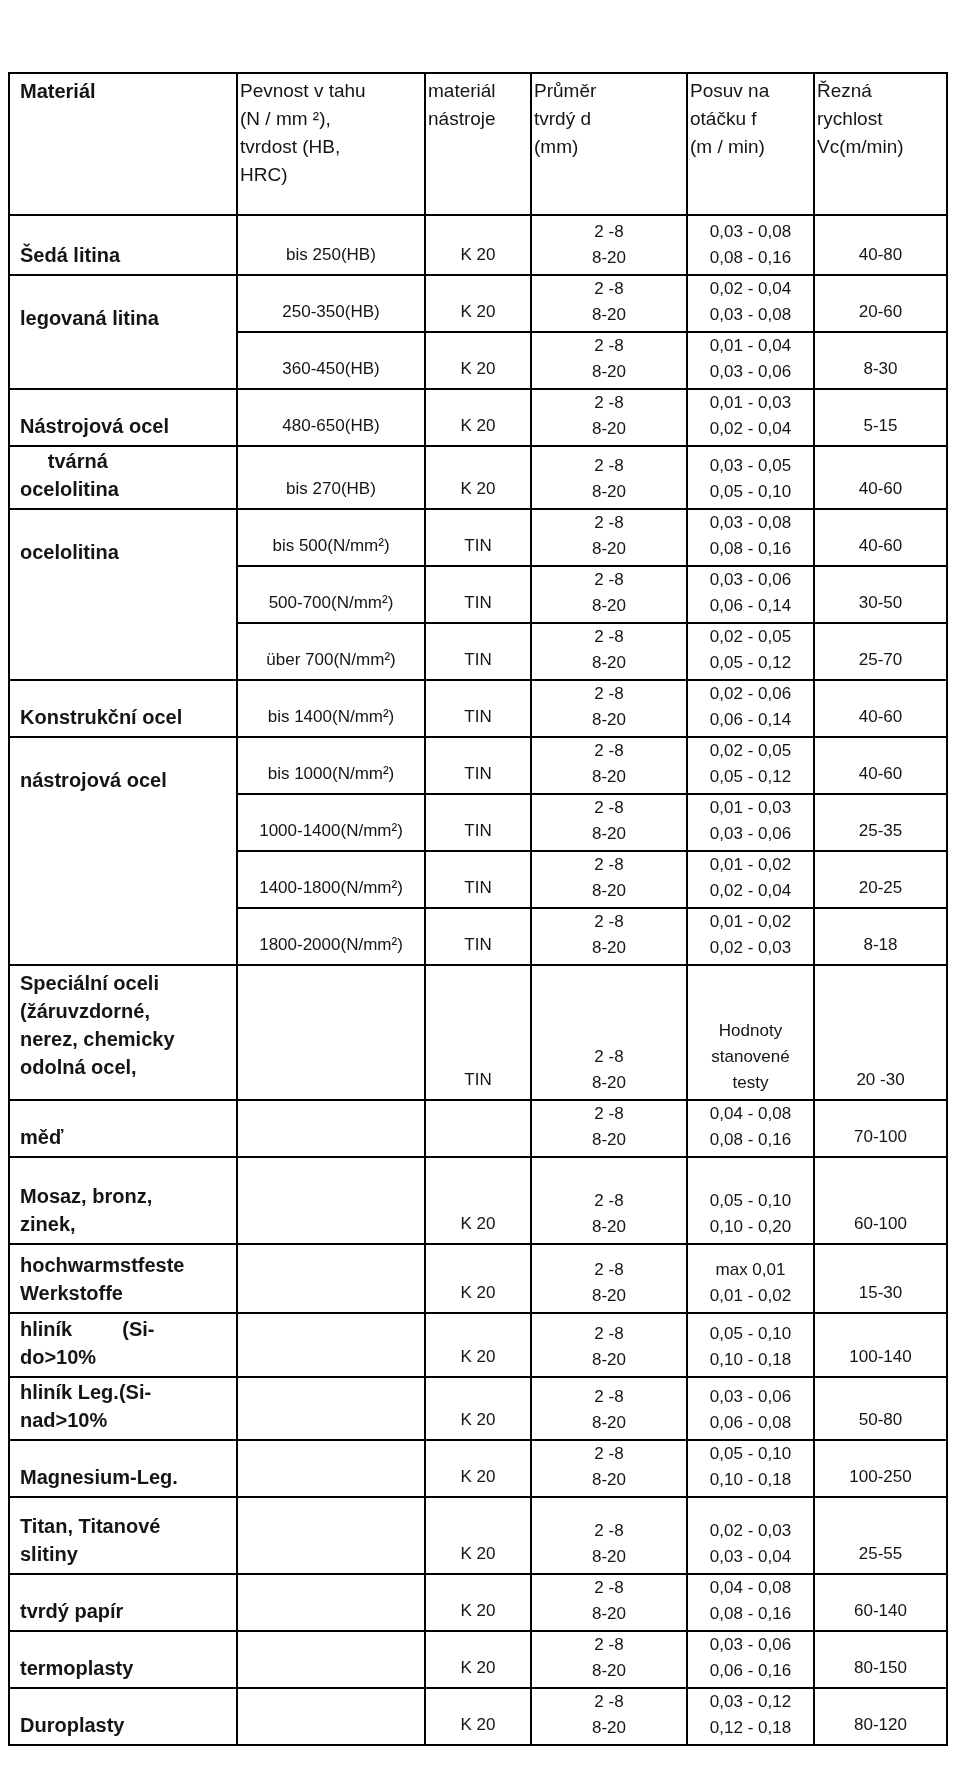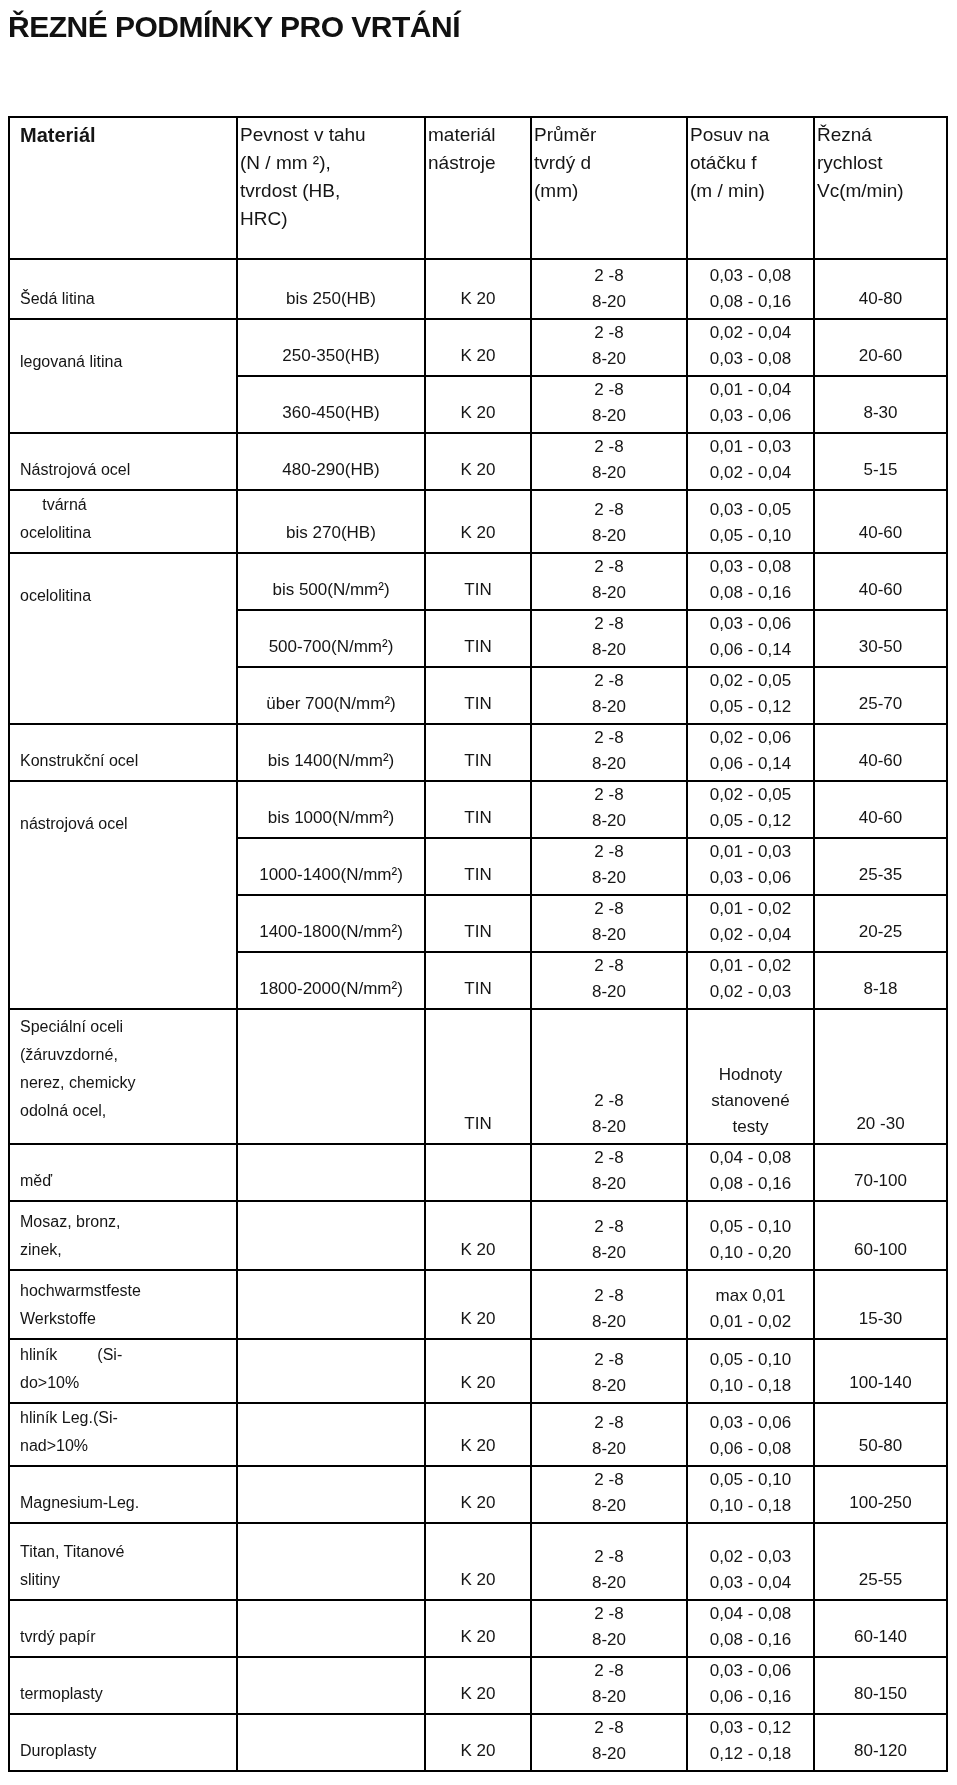--- a/index.html
+++ b/index.html
@@ -50,41 +50,40 @@
     font-size: 17px;
     line-height: 26px;
     text-align: center;
     vertical-align: bottom;
     padding: 0 2px 3px 2px;
     white-space: pre-line;
   }
   .cond-table td.single { padding-bottom: 6px; }
   .cond-table td.material {
     text-align: left;
-    font-weight: normal;
-    font-size: 16px;
+    font-weight: bold;
+    font-size: 20px;
     line-height: 28px;
     padding: 0 2px 5px 10px;
     white-space: pre-wrap;
   }
   .cond-table td.material.merged {
     vertical-align: top;
     padding-top: 28px;
   }
   .cond-table td.material.top {
     vertical-align: top;
     padding-top: 3px;
   }
 </style>
 </head>
 <body>
 
 <div class="page">
 
-  <h1 class="title">ŘEZNÉ PODMÍNKY PRO VRTÁNÍ</h1>
 
   <table class="cond-table">
     <colgroup>
       <col style="width:228px">
       <col style="width:188px">
       <col style="width:106px">
       <col style="width:156px">
       <col style="width:127px">
       <col style="width:133px">
     </colgroup>
@@ -133,21 +132,21 @@
           <td class="single">360-450(HB)</td>
           <td class="single">K 20</td>
           <td>2 -8
 8-20</td>
           <td>0,01 - 0,04
 0,03 - 0,06</td>
           <td class="single">8-30</td>
         </tr>
         <tr style="height: 55px;">
           <td class="material">Nástrojová ocel</td>
-          <td class="single">480-290(HB)</td>
+          <td class="single">480-650(HB)</td>
           <td class="single">K 20</td>
           <td>2 -8
 8-20</td>
           <td>0,01 - 0,03
 0,02 - 0,04</td>
           <td class="single">5-15</td>
         </tr>
         <tr style="height: 59px;">
           <td class="material">     tvárná
 ocelolitina</td>
@@ -251,21 +250,21 @@
         <tr style="height: 51px;">
           <td class="material">měď</td>
           <td class="single"></td>
           <td class="single"></td>
           <td>2 -8
 8-20</td>
           <td>0,04 - 0,08
 0,08 - 0,16</td>
           <td class="single">70-100</td>
         </tr>
-        <tr style="height: 69px;">
+        <tr style="height: 87px;">
           <td class="material">Mosaz, bronz,
 zinek,</td>
           <td class="single"></td>
           <td class="single">K 20</td>
           <td>2 -8
 8-20</td>
           <td>0,05 - 0,10
 0,10 - 0,20</td>
           <td class="single">60-100</td>
         </tr>

